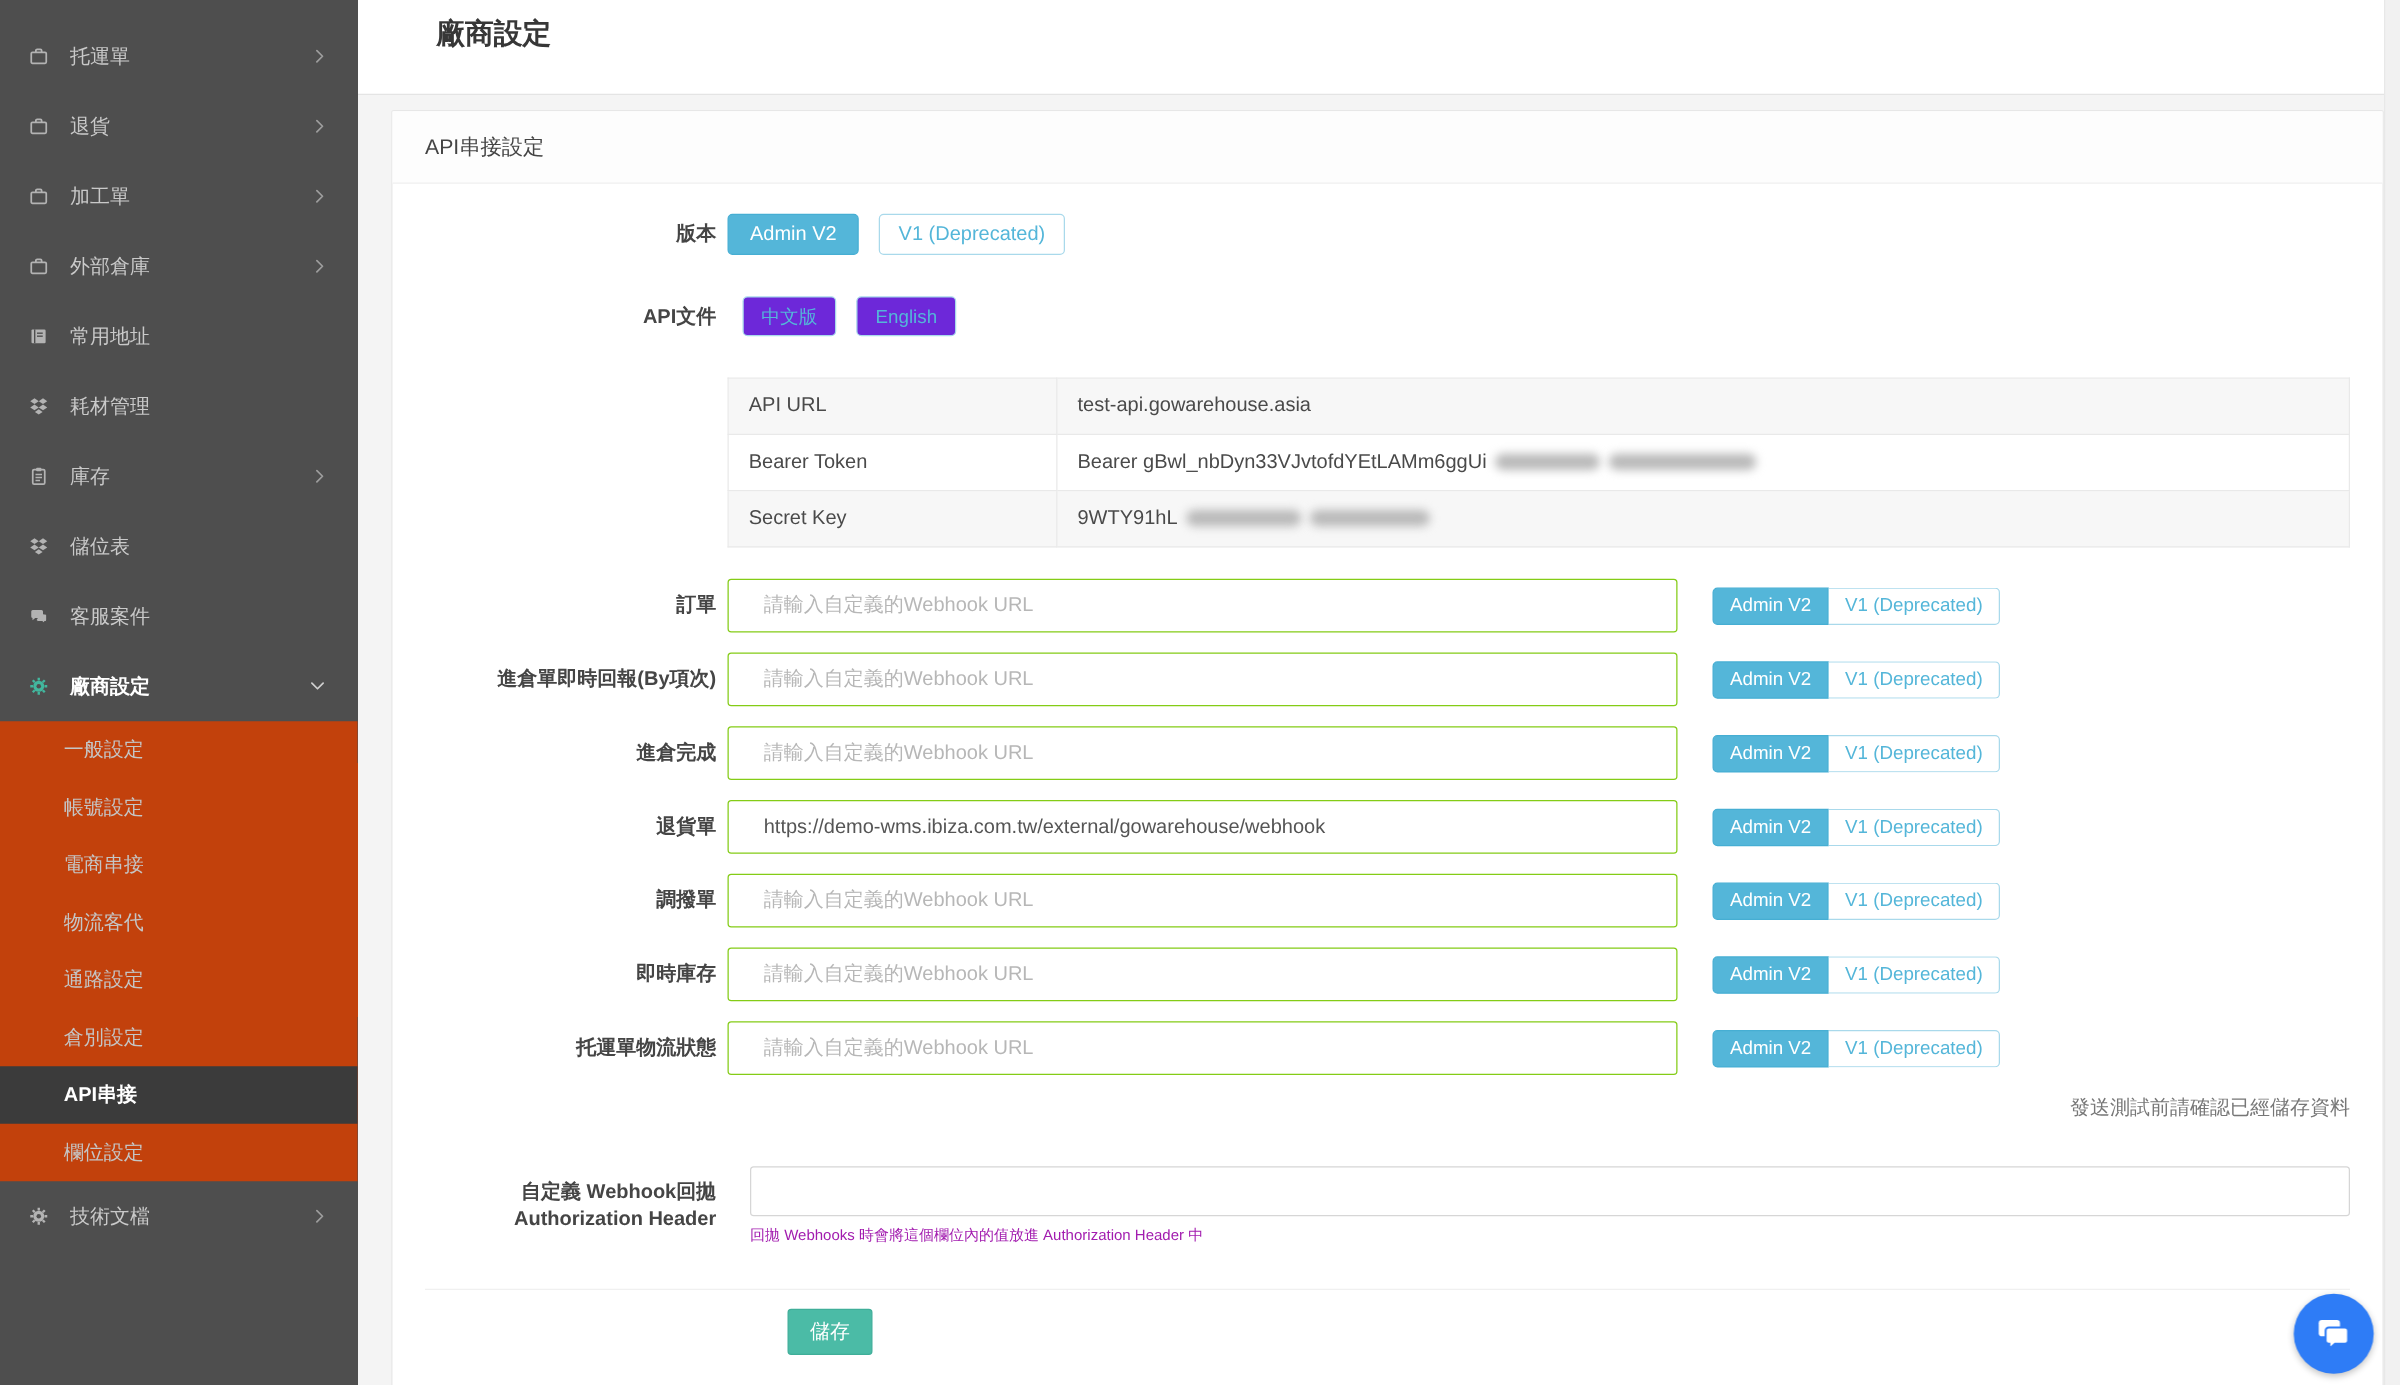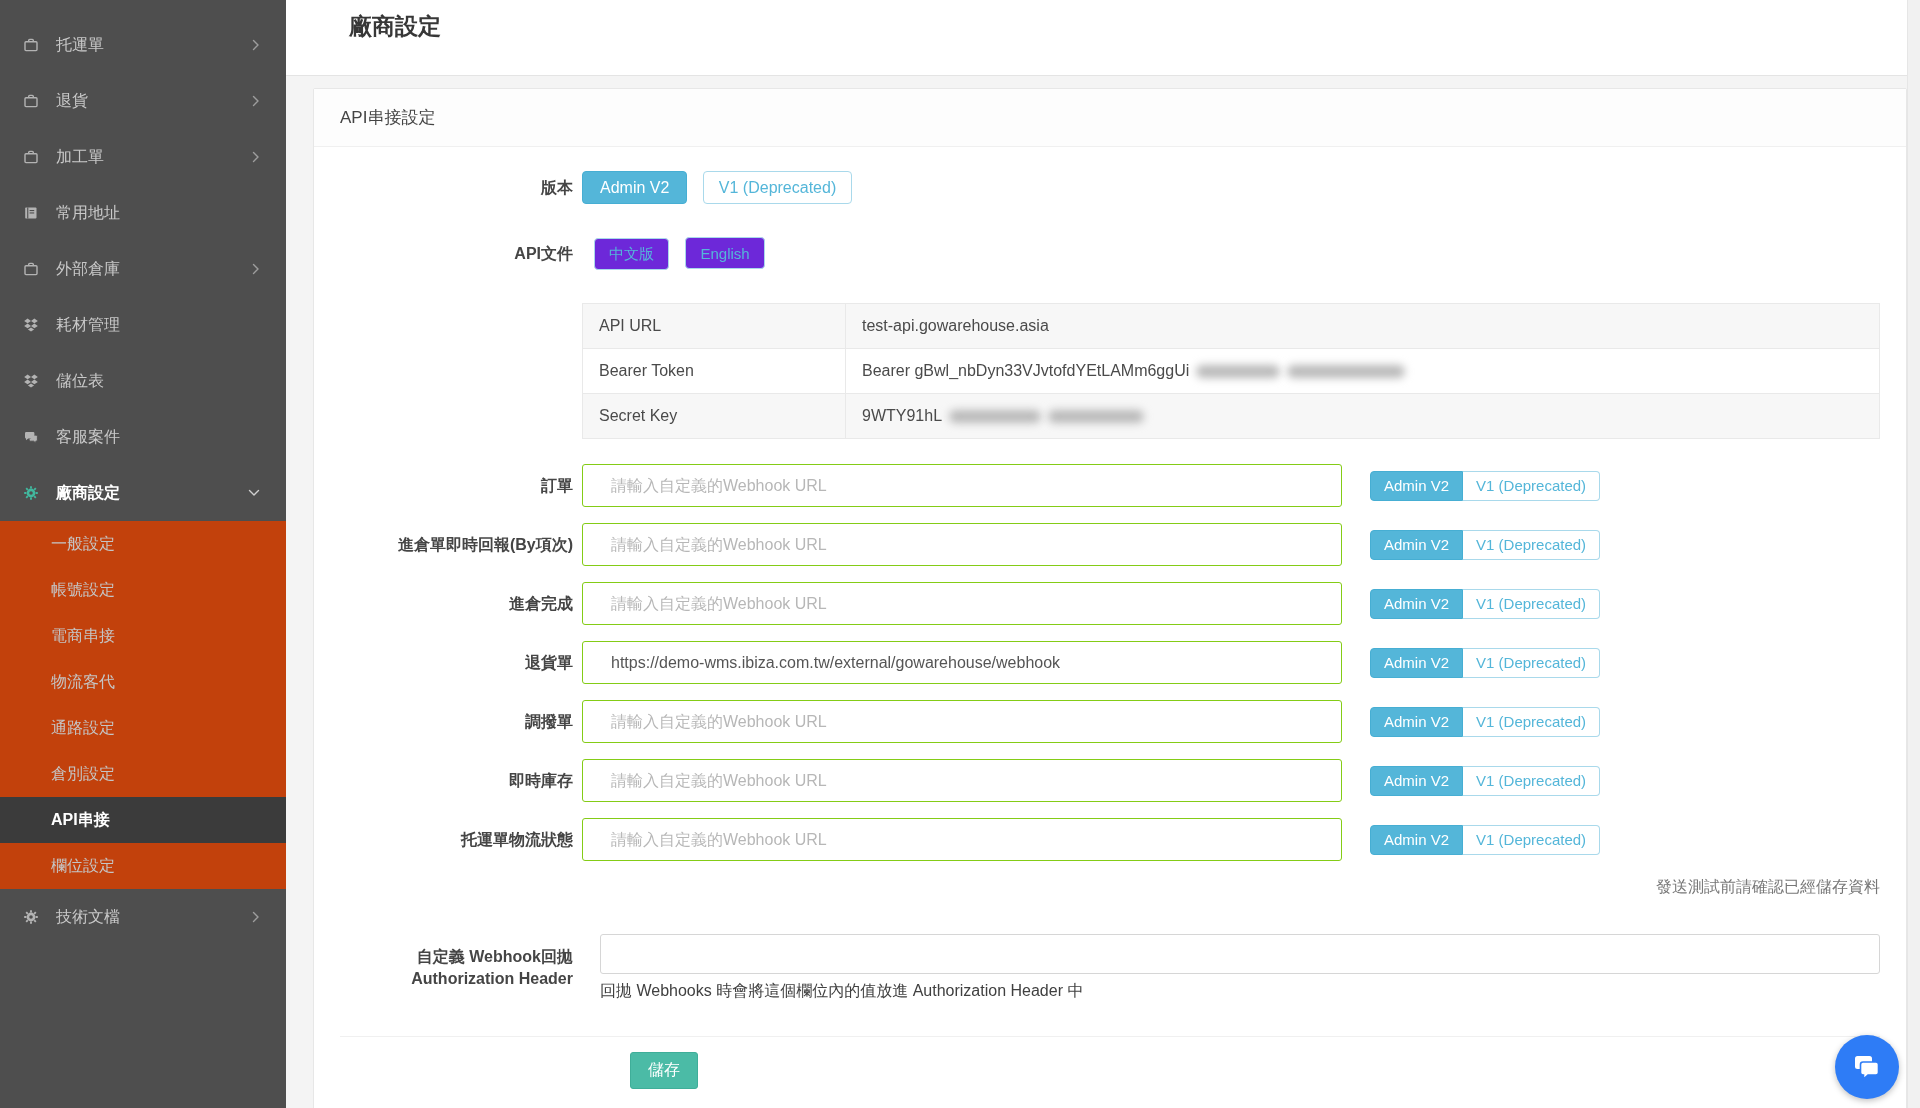--- a/index.html
+++ b/index.html
@@ -67,21 +67,21 @@
 
   .note-row { margin-top:10px; text-align:right; font-size:16px; color:#777777; }
 
   
   .row-auth { margin-top:36px; align-items:center; }
   .auth-label { flex:0 0 233px; margin-right:27px; text-align:right; font-size:16px;
                 font-weight:bold; color:#454545; line-height:22px; }
   .auth-control { flex:1; }
   .ainput { width:100%; height:40px; border:1px solid #d6d6d6; border-radius:3px;
             padding:0 14px; font-size:16px; color:#555; font-family:inherit; background:#fff; }
-  .helper { margin-top:7px; font-size:16px; color:#404040; }
+  .helper { margin-top:7px; font-size:12px; color:#a21caf; }
 
   .divider { border:none; border-top:1px solid #f0f0f0; margin-top:34px; }
   .save-row { margin-top:15px; }
   .save-btn { margin-left:290px; background:#4bbba6; border:1px solid #3fae99; color:#fff;
               font-size:16px; padding:7px 17px; border-radius:3px; cursor:pointer; font-family:inherit; }
 
   
   .fab { position:fixed; right:21px; bottom:9px; width:64px; height:64px; border-radius:50%;
          background:#2e7cf6; display:flex; align-items:center; justify-content:center;
          box-shadow:0 2px 6px rgba(0,0,0,.25); cursor:pointer; z-index:20; border:none; }
@@ -185,49 +185,62 @@
       <span class="chev">
           <svg width="8" height="12">
             <use href="#i-chev-right"></use>
           </svg>
         </span>
     </div>
 
     <div class="side-item">
       <span class="ic">
           <svg width="16" height="16">
+            <use href="#i-briefcase"></use>
+          </svg>
+        </span>
+      <span>外部倉庫</span>
+      <span class="chev">
+          <svg width="8" height="12">
+            <use href="#i-chev-right"></use>
+          </svg>
+        </span>
+    </div>
+
+    <div class="side-item">
+      <span class="ic">
+          <svg width="16" height="16">
             <use href="#i-book"></use>
           </svg>
         </span>
       <span>常用地址</span>
     </div>
 
     <div class="side-item">
       <span class="ic">
           <svg width="16" height="16">
-            <use href="#i-briefcase"></use>
-          </svg>
-        </span>
-      <span>外部倉庫</span>
-      <span class="chev">
-          <svg width="8" height="12">
-            <use href="#i-chev-right"></use>
-          </svg>
-        </span>
-    </div>
-
-    <div class="side-item">
-      <span class="ic">
-          <svg width="16" height="16">
             <use href="#i-dropbox"></use>
           </svg>
         </span>
       <span>耗材管理</span>
     </div>
 
+    <div class="side-item">
+      <span class="ic">
+          <svg width="16" height="16">
+            <use href="#i-clipboard"></use>
+          </svg>
+        </span>
+      <span>庫存</span>
+      <span class="chev">
+          <svg width="8" height="12">
+            <use href="#i-chev-right"></use>
+          </svg>
+        </span>
+    </div>
 
     <div class="side-item">
       <span class="ic">
           <svg width="16" height="16">
             <use href="#i-dropbox"></use>
           </svg>
         </span>
       <span>儲位表</span>
     </div>
 

